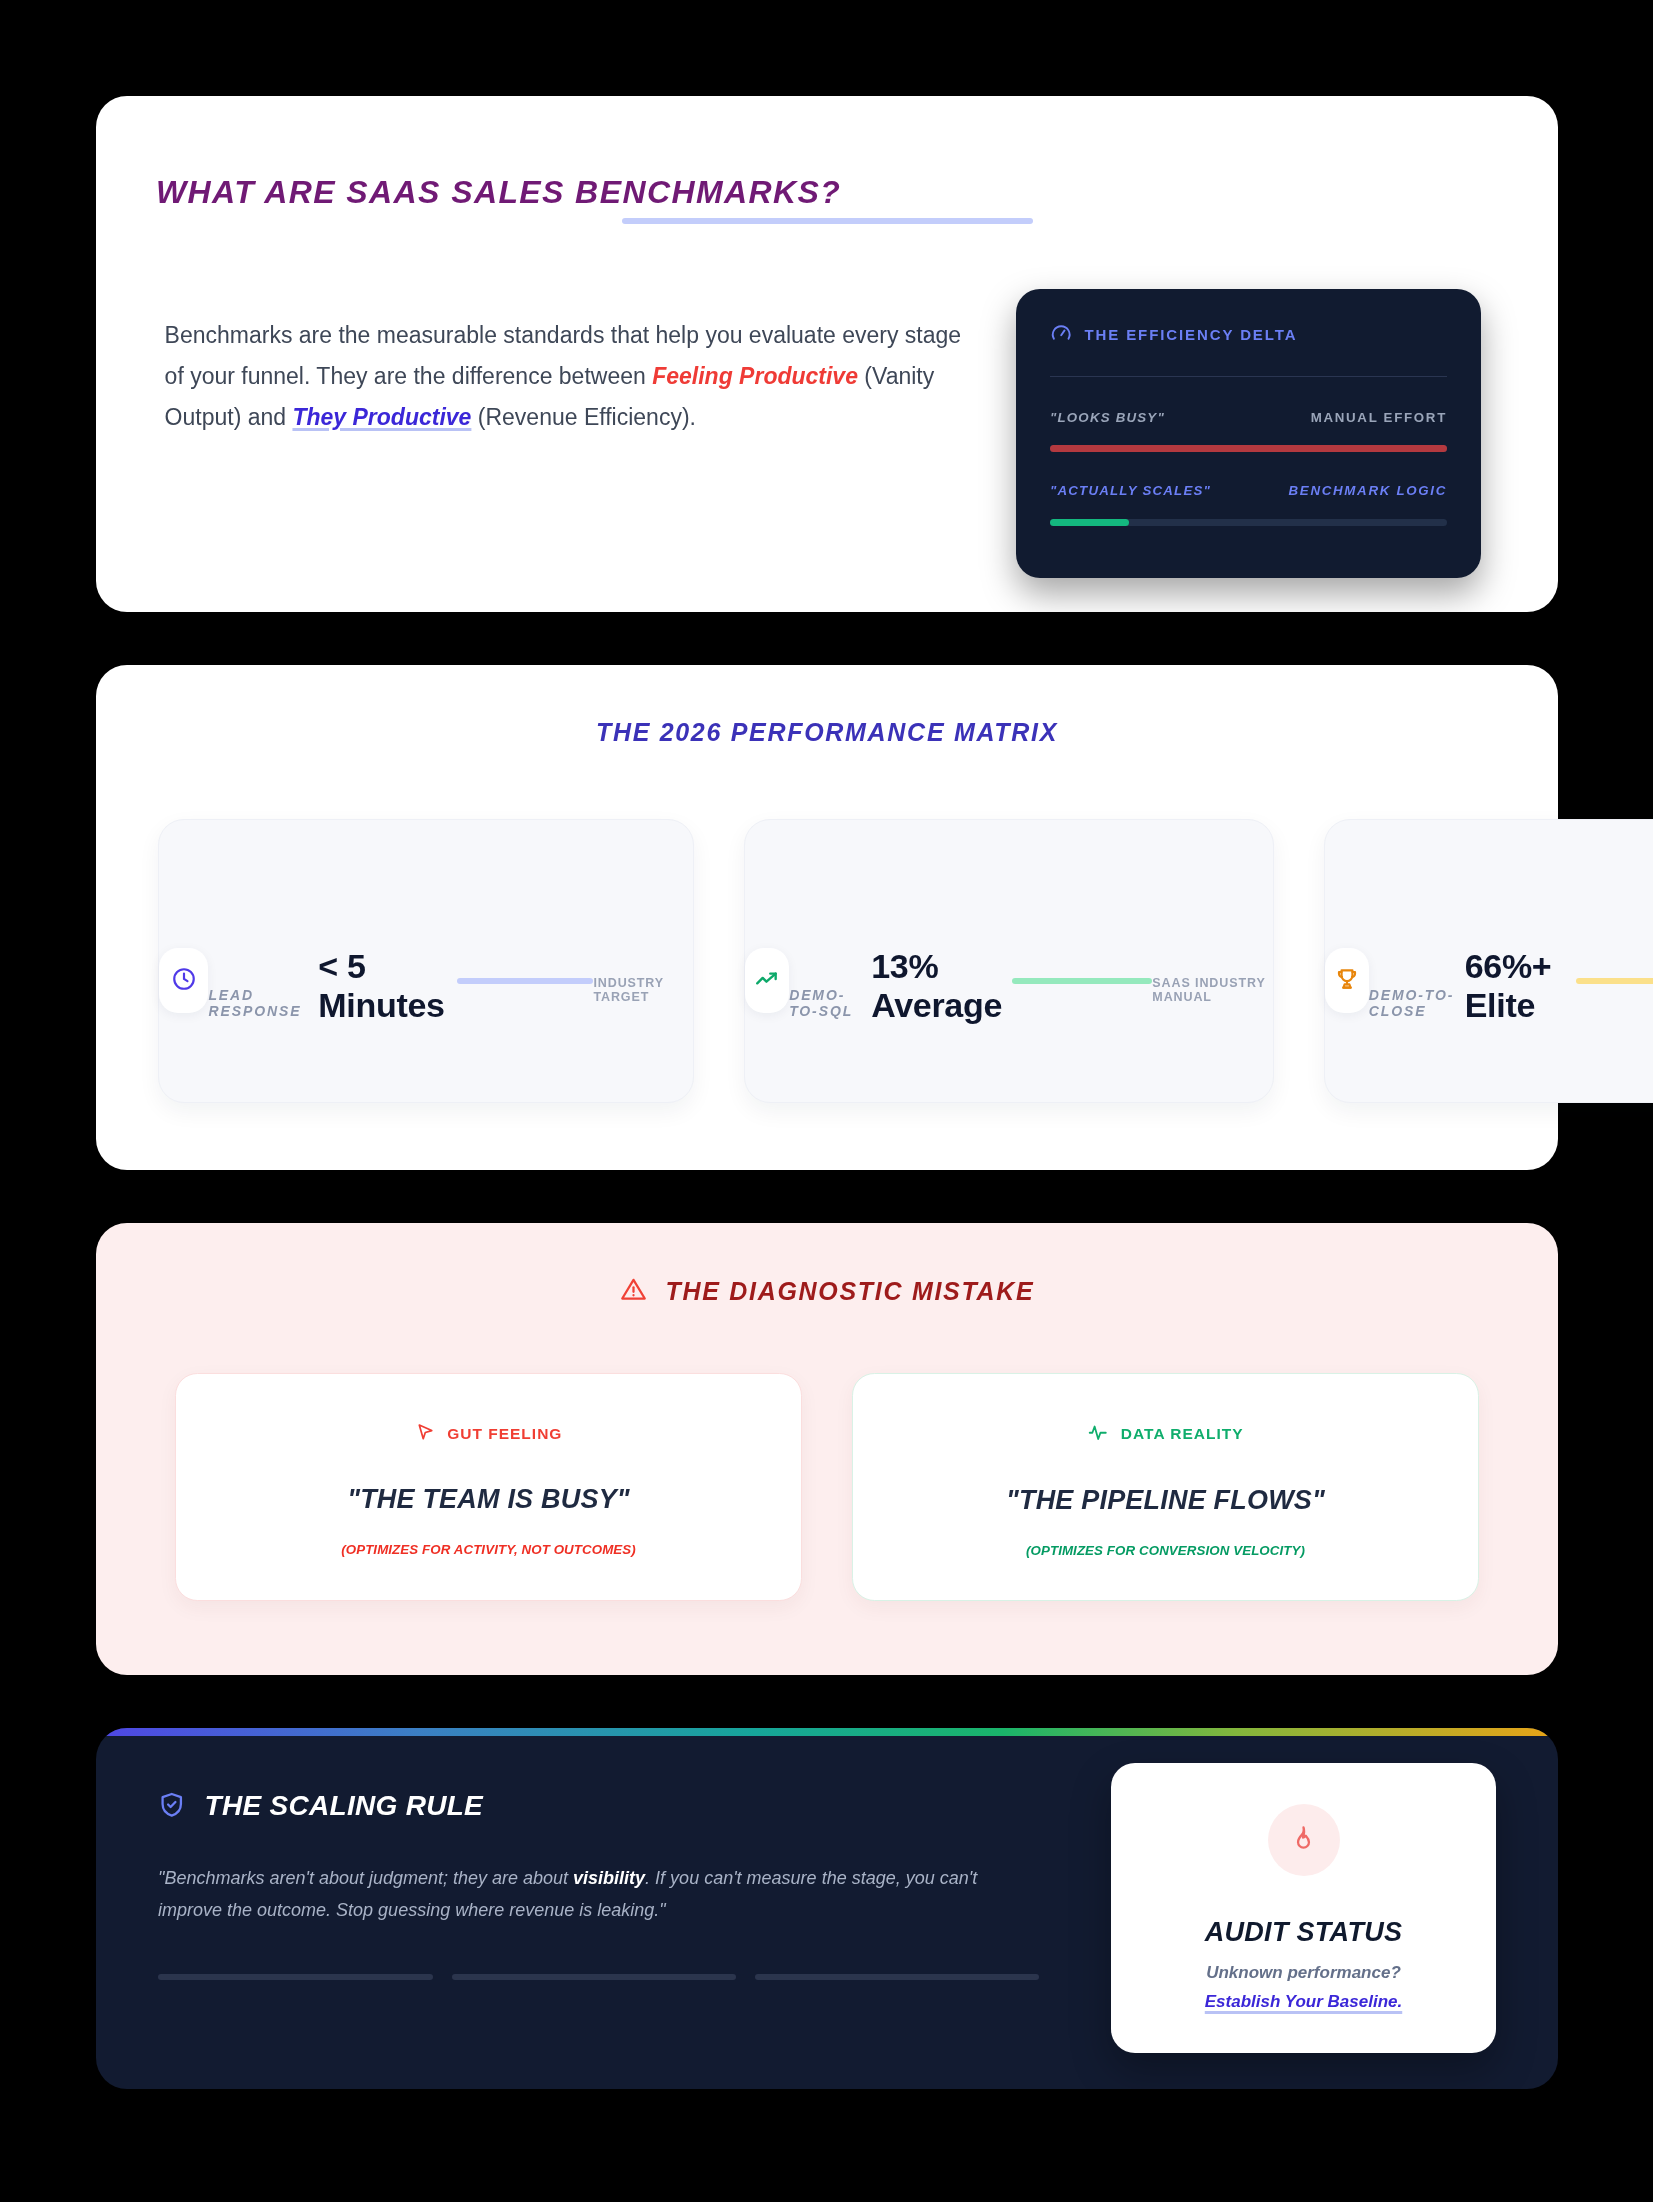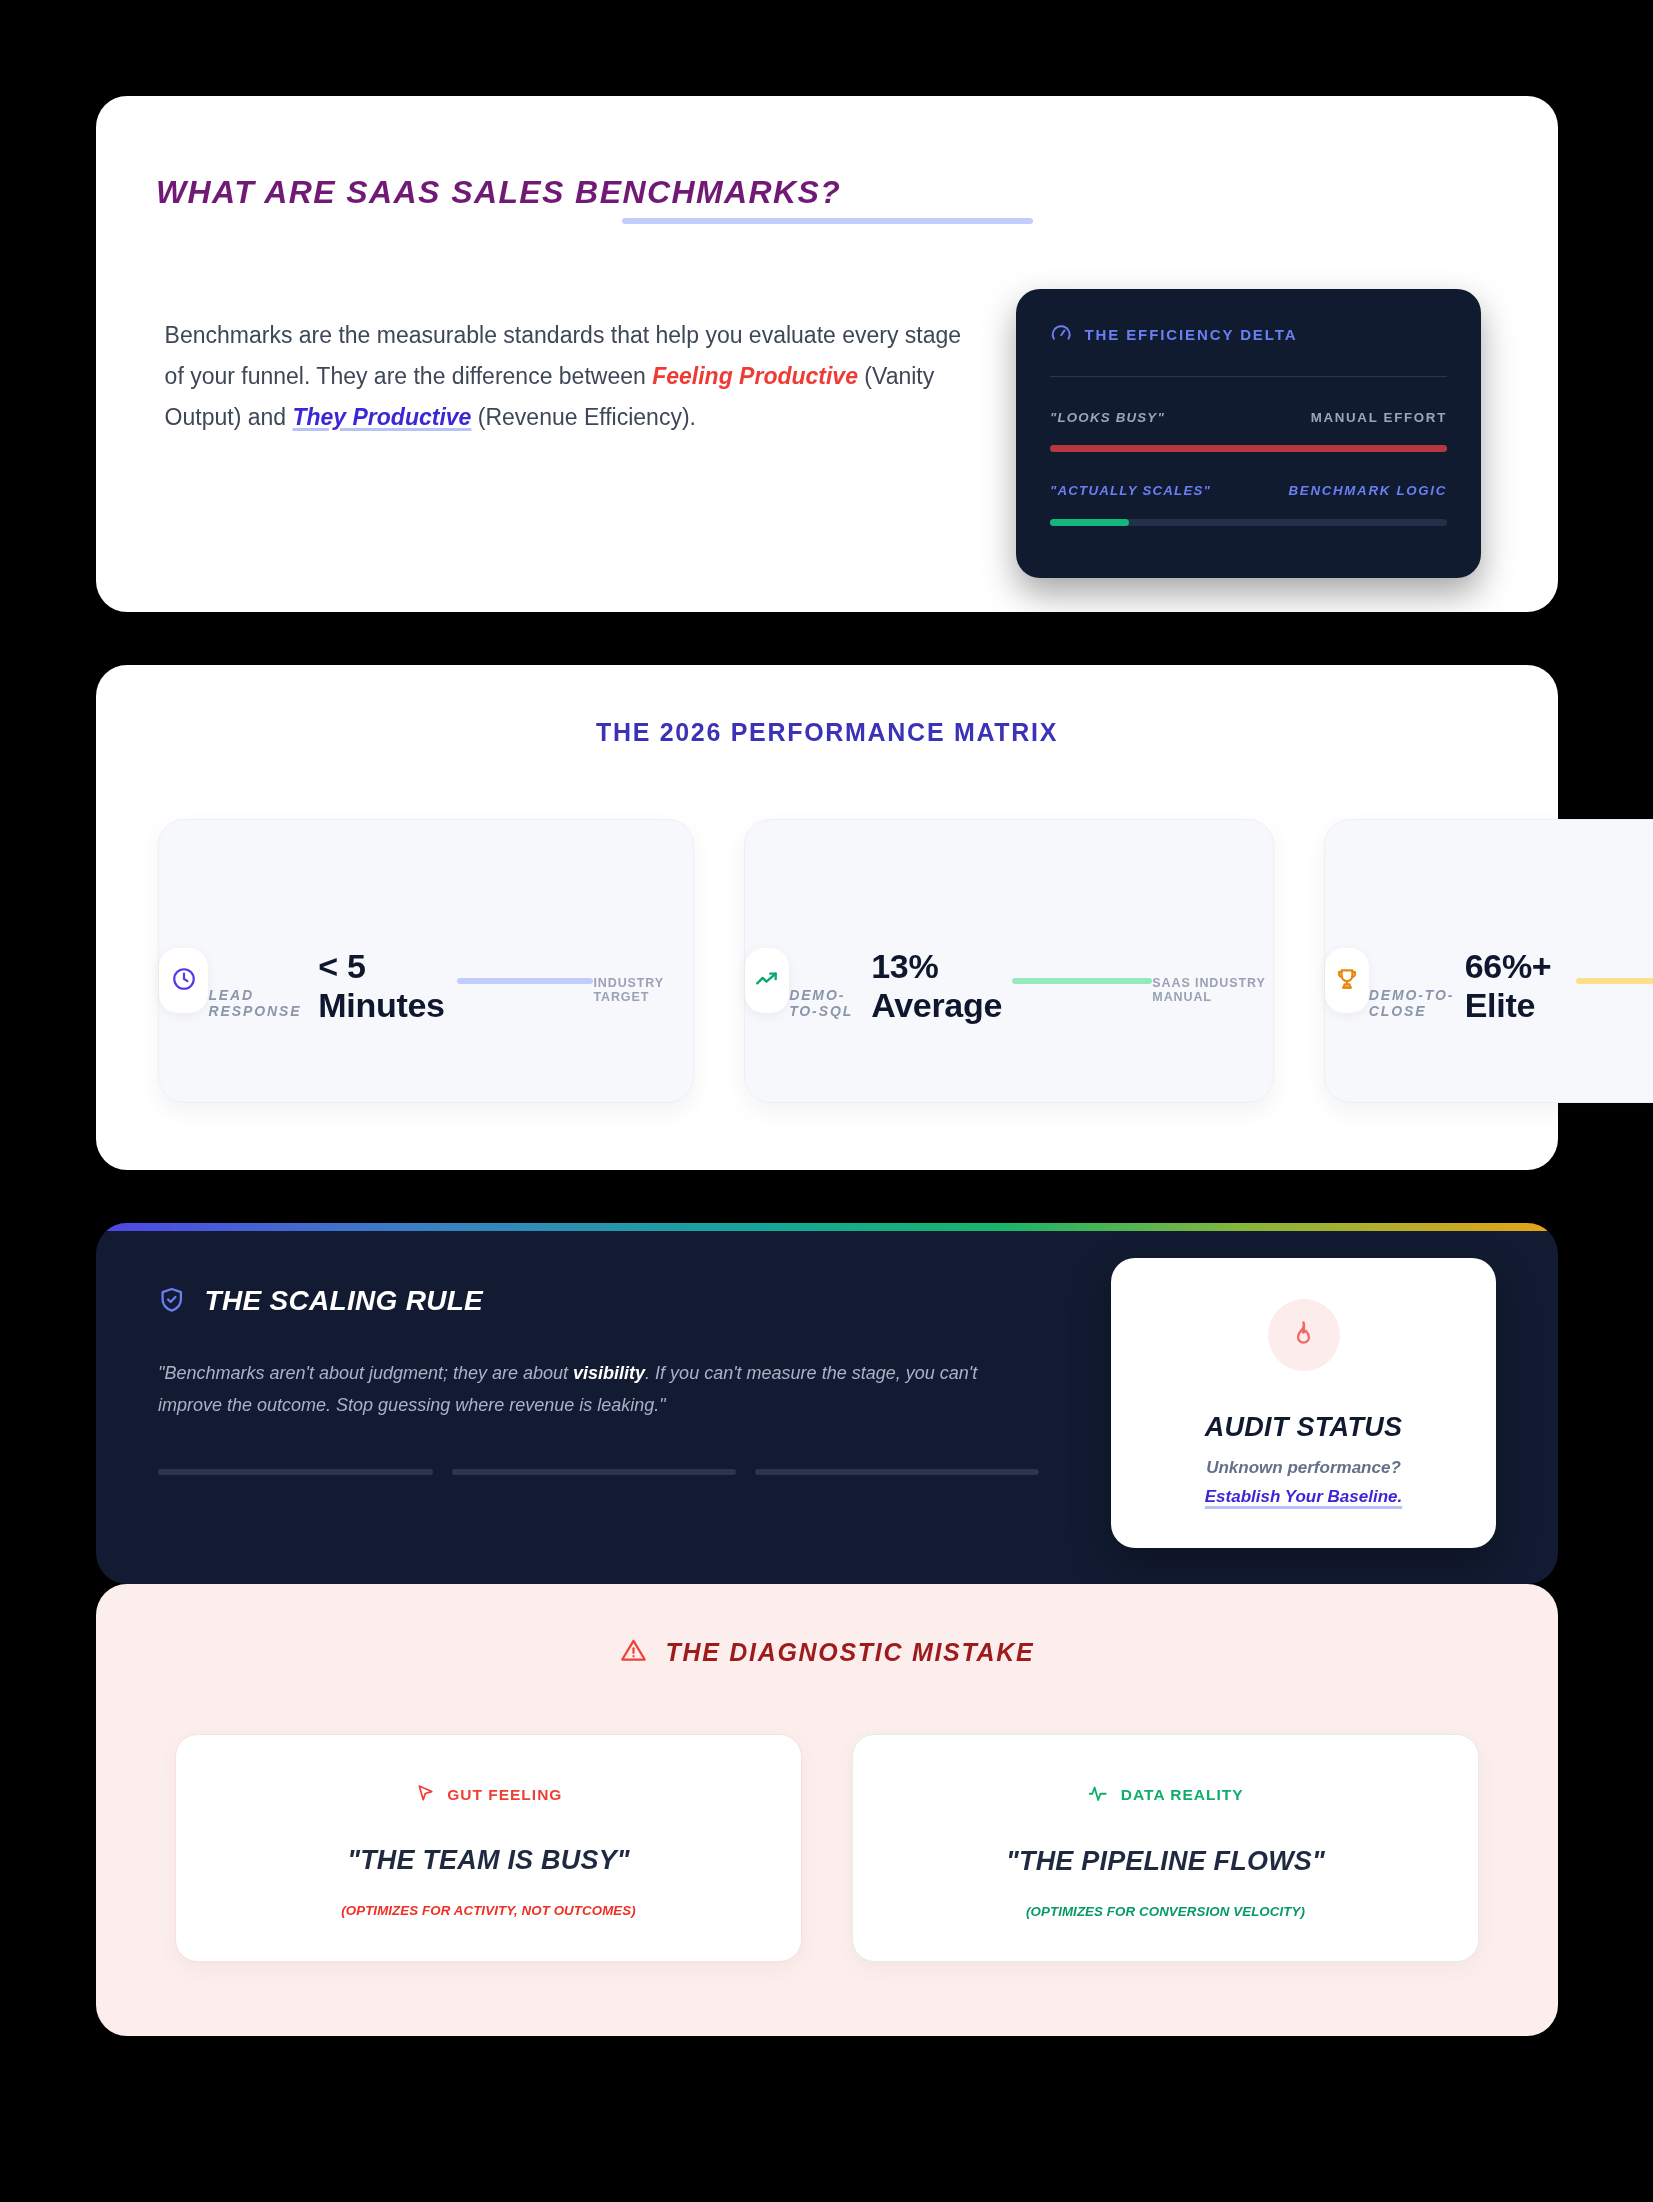--- a/index.html
+++ b/index.html
@@ -78,21 +78,21 @@
   .delta-gap { height:31px; }
 
   
   .sec-matrix {
     background:#ffffff;
     height:505px;
     padding:53px 62px;
     margin-bottom:53px;
   }
   .matrix-title {
-    text-align:center; font-size:25px; font-weight:800; 
+    text-align:center; font-size:25px; font-weight:800; font-style:italic;
     letter-spacing:1.7px; color:#3b32b8;
   }
   .metric-row { display:flex; gap:50px; margin-top:72px; }
   .metric-card {
     flex:1; height:284px;
     background:#f7f8fb;
     border:0.9px solid #eef0f6;
     border-radius:26px;
     display:flex; flex-direction:row; align-items:center;
     padding-top:38px;
@@ -308,61 +308,20 @@
                 <path d="M9.8 17h4.4l1 3H8.8z"></path>
             </svg>
           </span>
         </div>
         <div class="metric-label">DEMO-TO-CLOSE</div>
         <div class="metric-value">66%+ Elite</div>
         <div class="metric-rule" style="width:172px;background:#fbe08a"></div>
         <div class="metric-sub">HIGH-PERFORMANCE TIER</div>
       </div>
 
-    </div>
-  </section>
-
-  <section class="card sec-rule">
-    <div class="rule-gradient"></div>
-
-    <div class="rule-body">
-      <div class="rule-left">
-        <div class="rule-head">
-          <span>
-            <svg width="27.5" height="27.5" viewBox="0 0 24 24" fill="none" stroke="#6b7ff5" stroke-width="2" stroke-linecap="round" stroke-linejoin="round">
-              <path d="M12 2.6 20 5.4v6c0 5-3.4 8.6-8 10.1-4.6-1.5-8-5.1-8-10.1v-6l8-2.8z"></path>
-              <path d="M8.8 11.8 11 14l4.2-4.4"></path>
-            </svg>
-          </span>
-          <h2 class="rule-title">THE SCALING RULE</h2>
-        </div>
-
-        <p class="rule-quote">
-          <span>"Benchmarks aren't about judgment; they are about </span><b>visibility</b><span>. If you can't measure the stage, you can't improve the outcome. Stop guessing where revenue is leaking."</span>
-        </p>
-
-        <div class="rule-bars">
-          <div class="rule-bar rb1"></div>
-          <div class="rule-bar rb2"></div>
-          <div class="rule-bar rb3"></div>
-        </div>
-      </div>
-
-      <div class="audit-card">
-        <div class="audit-icon-circle">
-          <span>
-            <svg width="29" height="29" viewBox="0 0 24 24" fill="none" stroke="#ef6a66" stroke-width="1.9" stroke-linecap="round" stroke-linejoin="round">
-              <path d="M12 2.8c.6 3 .2 4.5-1.4 6.2-2 2.1-3.1 3.6-3.1 6A4.5 4.5 0 0 0 12 19.6a4.5 4.5 0 0 0 4.5-4.6c0-2.4-1.3-3.9-2.6-5.3-.7 1.1-1.5 1.6-2.3 1.6.9-2.9 1.4-5.6.4-8.5z"></path>
-            </svg>
-          </span>
-        </div>
-        <div class="audit-title">AUDIT STATUS</div>
-        <div class="audit-sub">Unknown performance?</div>
-        <a class="audit-link">Establish Your Baseline.</a>
-      </div>
     </div>
   </section>
 
   <section class="card sec-diag">
     <div class="diag-title-wrap">
       <span>
         <svg width="27" height="27" viewBox="0 0 24 24" fill="none" stroke="#f04136" stroke-width="2" stroke-linecap="round" stroke-linejoin="round">
           <path d="M12 3.4 22 20H2L12 3.4z"></path>
             <path d="M12 10v4"></path>
             <path d="M12 17.1v.1"></path>
@@ -395,14 +354,55 @@
           </span>
           <span class="diag-kicker-label kick-green">DATA REALITY</span>
         </div>
         <div class="diag-quote">"THE PIPELINE FLOWS"</div>
         <div class="diag-note note-green">(OPTIMIZES FOR CONVERSION VELOCITY)</div>
       </div>
 
     </div>
   </section>
 
+  <section class="card sec-rule">
+    <div class="rule-gradient"></div>
+
+    <div class="rule-body">
+      <div class="rule-left">
+        <div class="rule-head">
+          <span>
+            <svg width="27.5" height="27.5" viewBox="0 0 24 24" fill="none" stroke="#6b7ff5" stroke-width="2" stroke-linecap="round" stroke-linejoin="round">
+              <path d="M12 2.6 20 5.4v6c0 5-3.4 8.6-8 10.1-4.6-1.5-8-5.1-8-10.1v-6l8-2.8z"></path>
+              <path d="M8.8 11.8 11 14l4.2-4.4"></path>
+            </svg>
+          </span>
+          <h2 class="rule-title">THE SCALING RULE</h2>
+        </div>
+
+        <p class="rule-quote">
+          <span>"Benchmarks aren't about judgment; they are about </span><b>visibility</b><span>. If you can't measure the stage, you can't improve the outcome. Stop guessing where revenue is leaking."</span>
+        </p>
+
+        <div class="rule-bars">
+          <div class="rule-bar rb1"></div>
+          <div class="rule-bar rb2"></div>
+          <div class="rule-bar rb3"></div>
+        </div>
+      </div>
+
+      <div class="audit-card">
+        <div class="audit-icon-circle">
+          <span>
+            <svg width="29" height="29" viewBox="0 0 24 24" fill="none" stroke="#ef6a66" stroke-width="1.9" stroke-linecap="round" stroke-linejoin="round">
+              <path d="M12 2.8c.6 3 .2 4.5-1.4 6.2-2 2.1-3.1 3.6-3.1 6A4.5 4.5 0 0 0 12 19.6a4.5 4.5 0 0 0 4.5-4.6c0-2.4-1.3-3.9-2.6-5.3-.7 1.1-1.5 1.6-2.3 1.6.9-2.9 1.4-5.6.4-8.5z"></path>
+            </svg>
+          </span>
+        </div>
+        <div class="audit-title">AUDIT STATUS</div>
+        <div class="audit-sub">Unknown performance?</div>
+        <a class="audit-link">Establish Your Baseline.</a>
+      </div>
+    </div>
+  </section>
+
 </div>
 
 
 </body></html>

